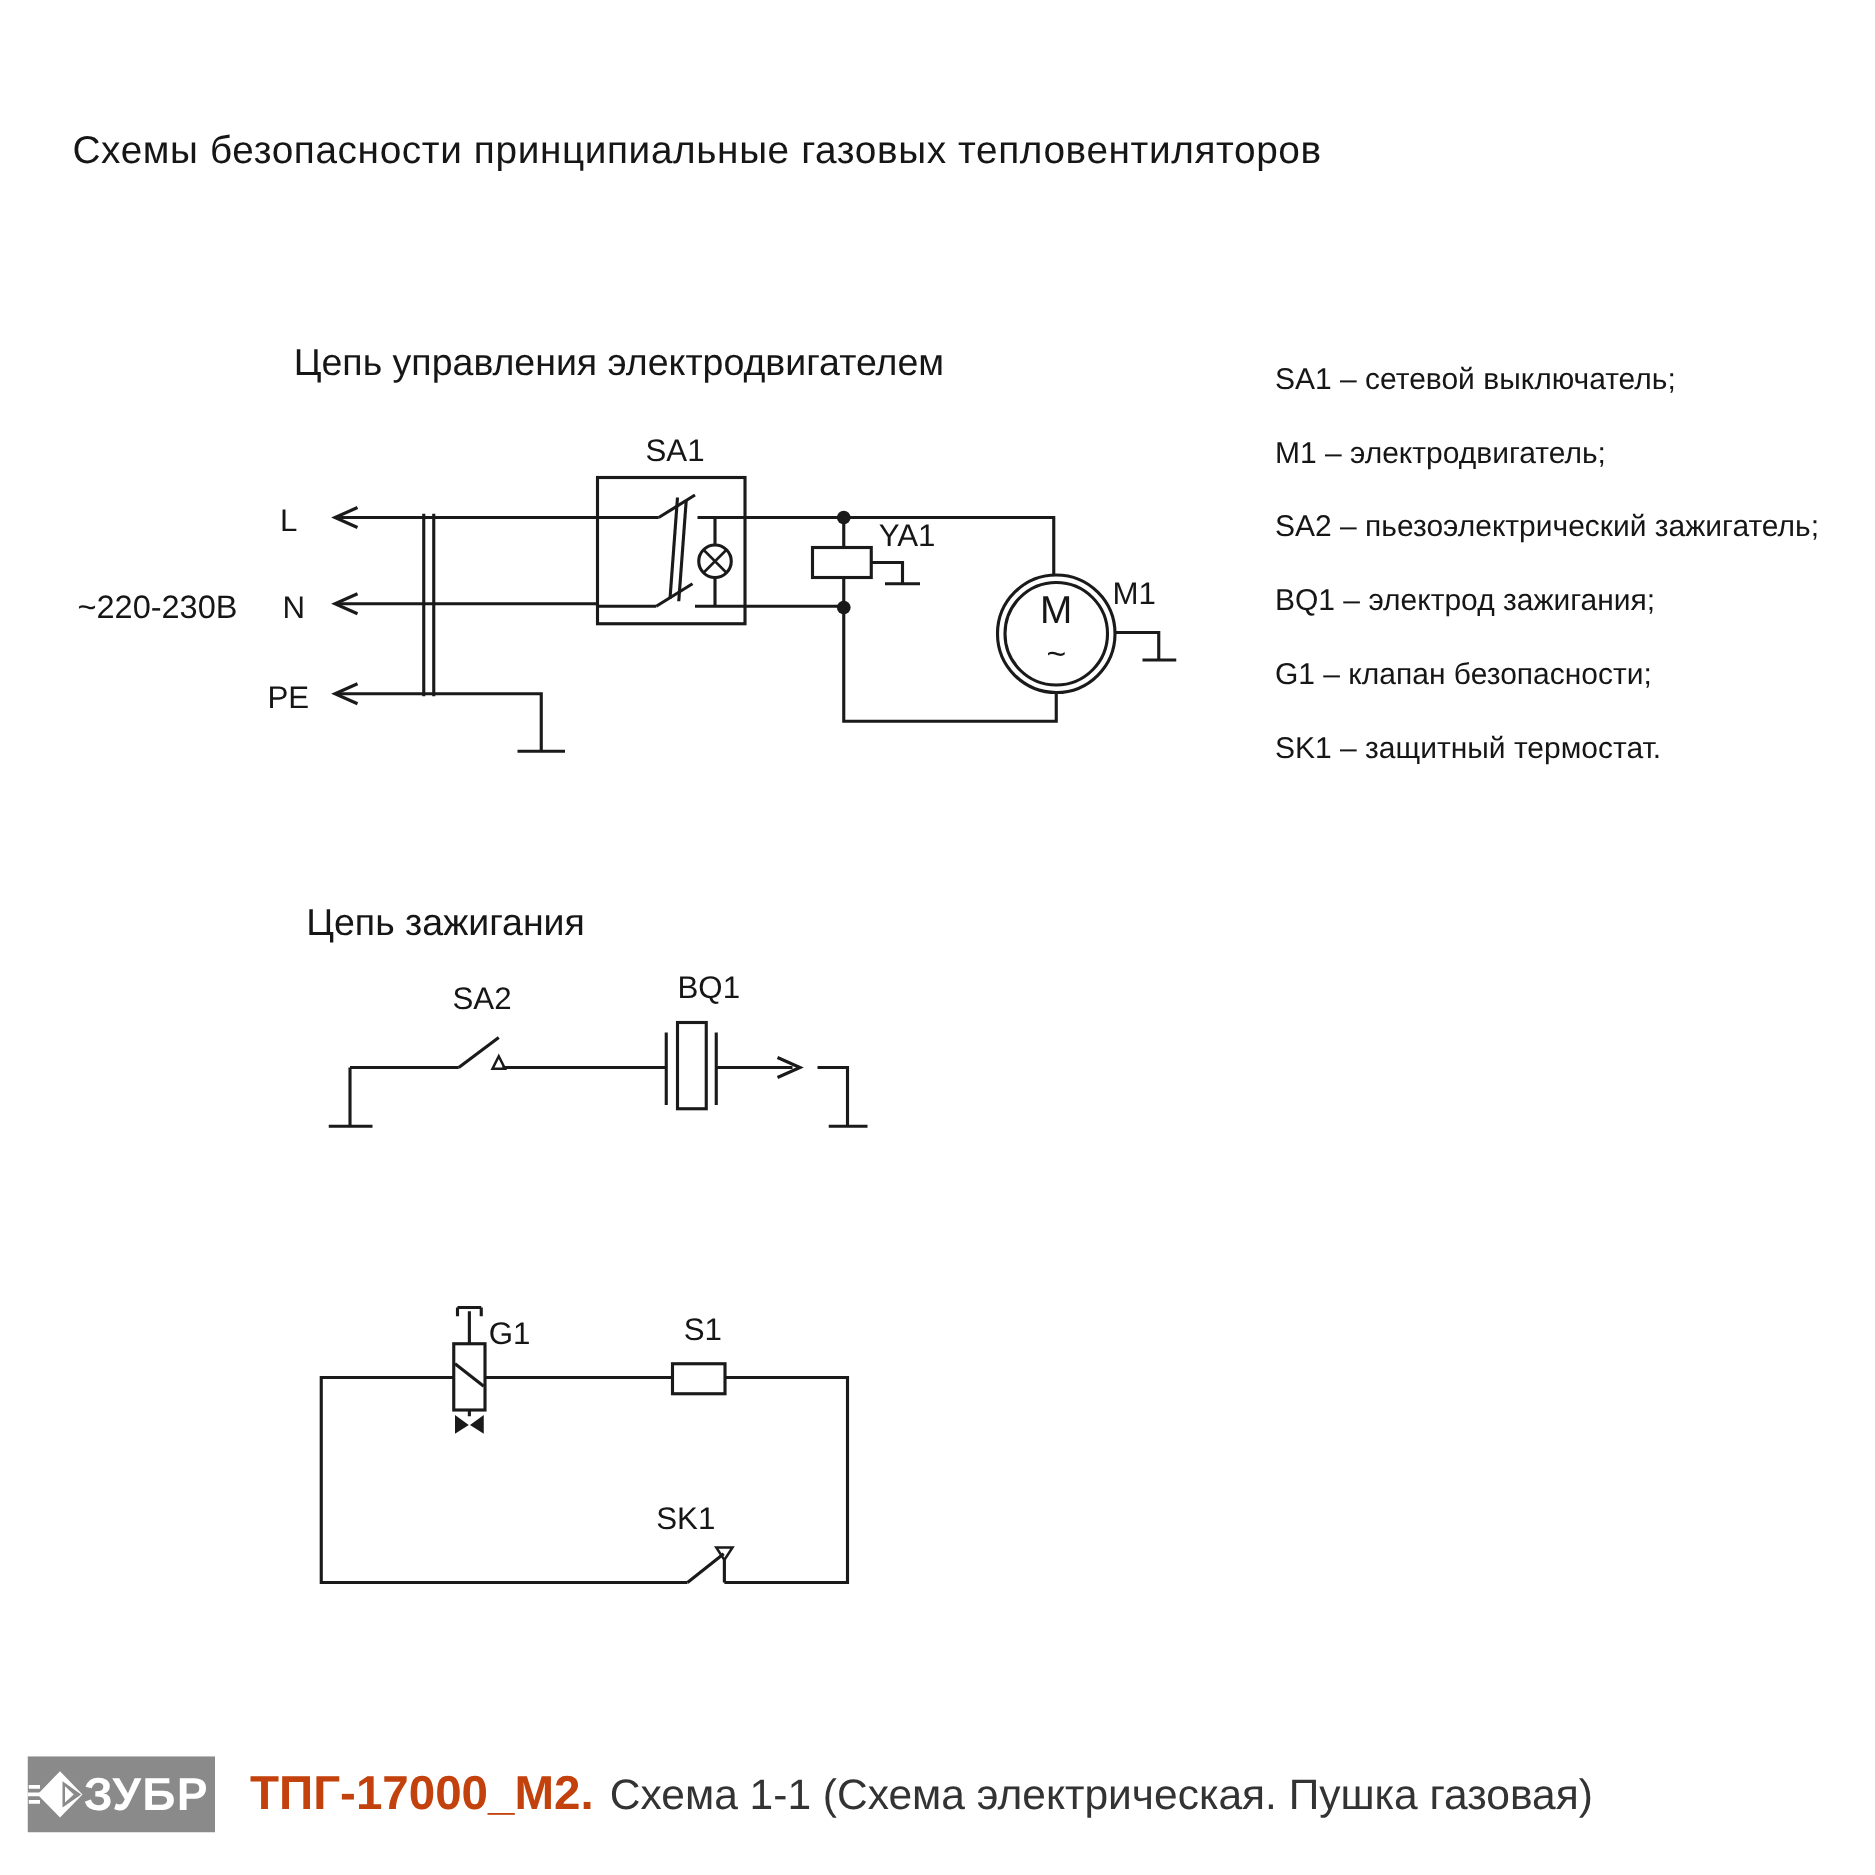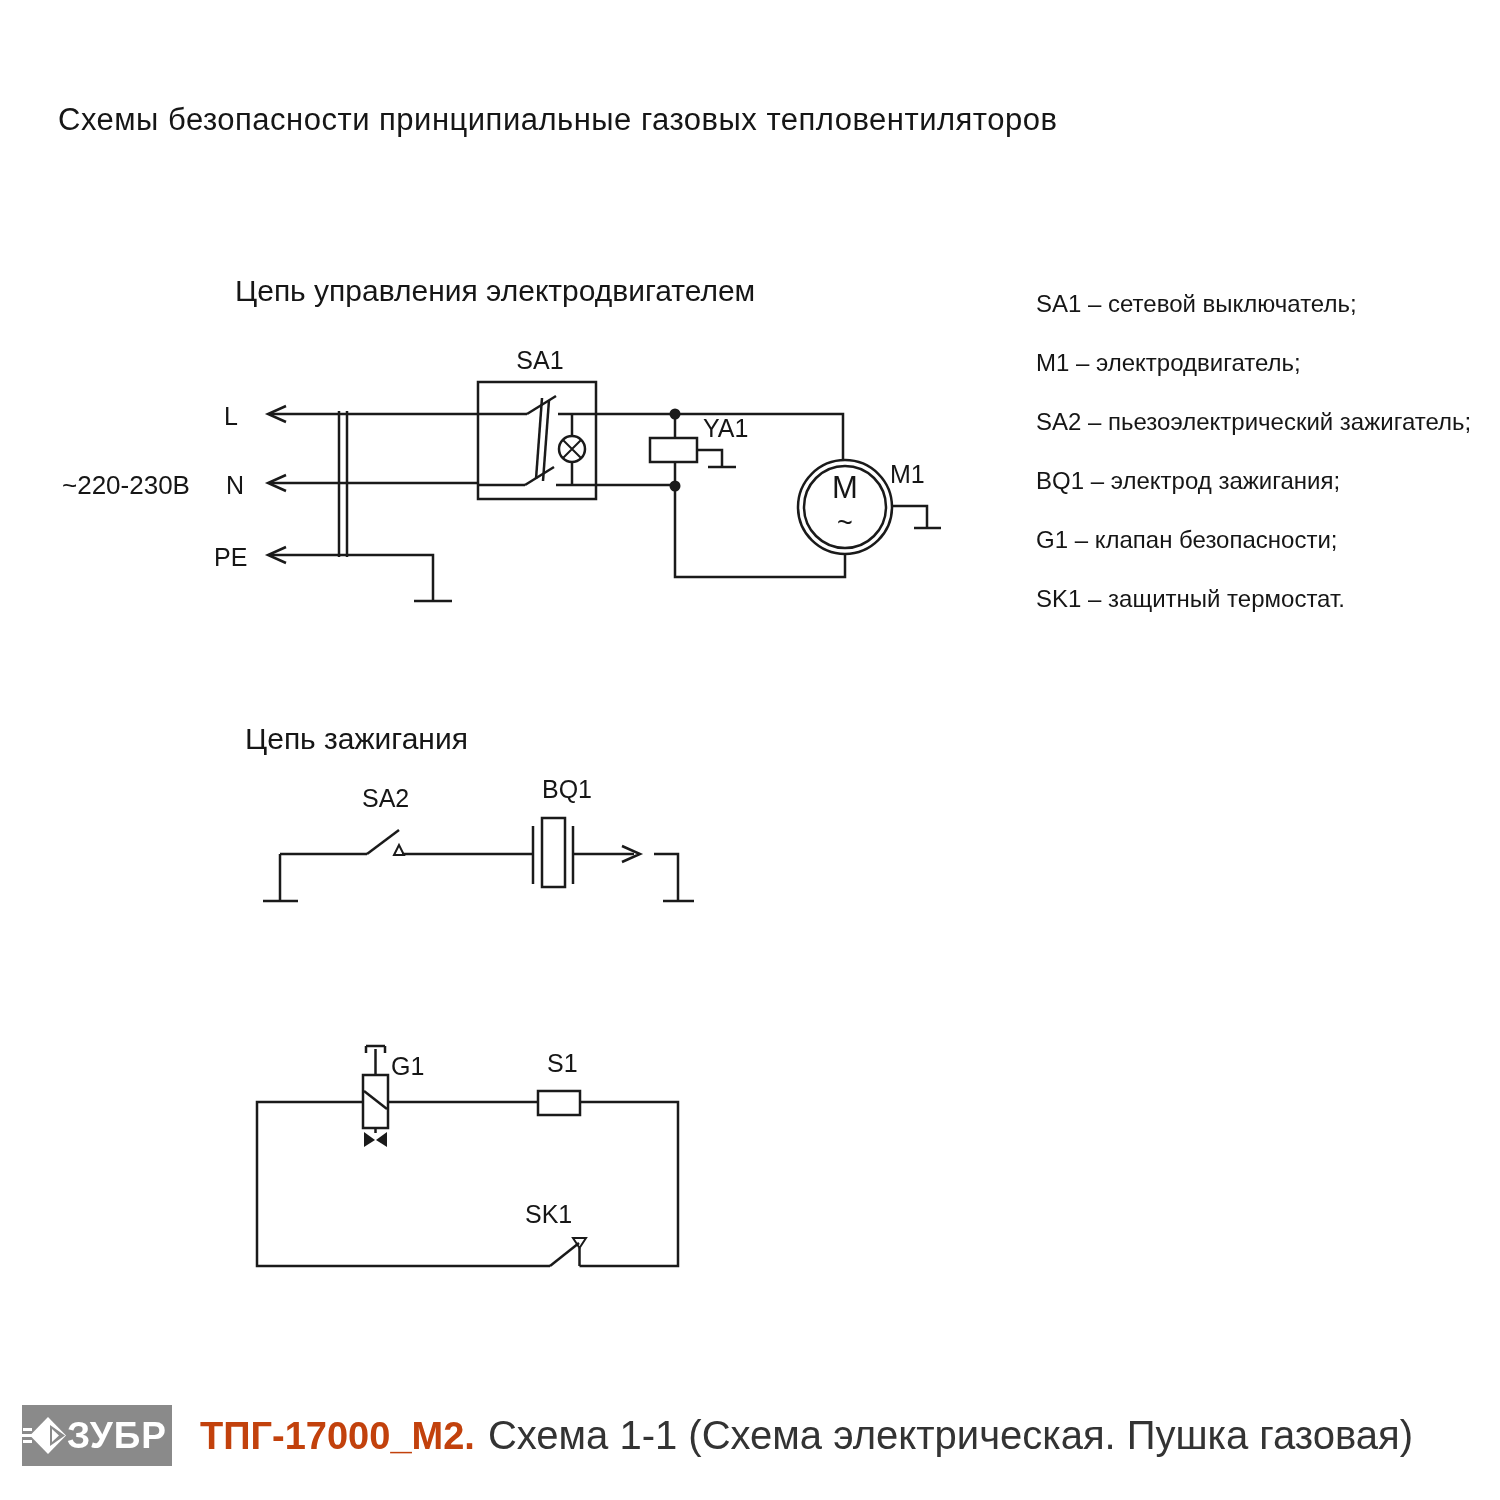--- a/index.html
+++ b/index.html
@@ -17,26 +17,26 @@
   .thin{fill:none;stroke:#1a1a1a;stroke-width:2;}
   .dot{fill:#1a1a1a;stroke:none;}
   .blk{fill:#1a1a1a;stroke:none;}
   text{font-family:"Liberation Sans",sans-serif;fill:#161616;}
   text.lbl{font-size:25px;}
   text.sup{font-size:26px;}
   text.mid{text-anchor:middle;}
   text.motor-m{font-size:31px;}
   text.motor-ac{font-size:27px;}
   .legend{left:1020px;top:290px;}
-  .legend-item{height:59px;font-size:24px;white-space:nowrap;margin-left:16px;}
+  .legend-item{height:59px;font-size:24px;white-space:nowrap;}
   .footer-logo{left:22px;top:1405px;}
   .brand-text{font-size:37px;font-weight:bold;letter-spacing:1px;fill:#ffffff;}
   .footer-text{left:200px;top:1405px;height:61px;line-height:61px;white-space:nowrap;}
   .model{font-weight:bold;font-size:38px;color:#c2410c;}
-  .caption{font-size:40px;color:#333333;margin-left:13px;}
+  .caption{font-size:34px;color:#333333;margin-left:13px;}
 </style>
 </head>
 <body>
 
 <div class="page">
 
   <div class="abs page-title">Схемы безопасности принципиальные газовых тепловентиляторов</div>
 
   <div class="abs section-title" id="ct1">Цепь управления электродвигателем</div>
   <div class="abs section-title" id="ct2">Цепь зажигания</div>

